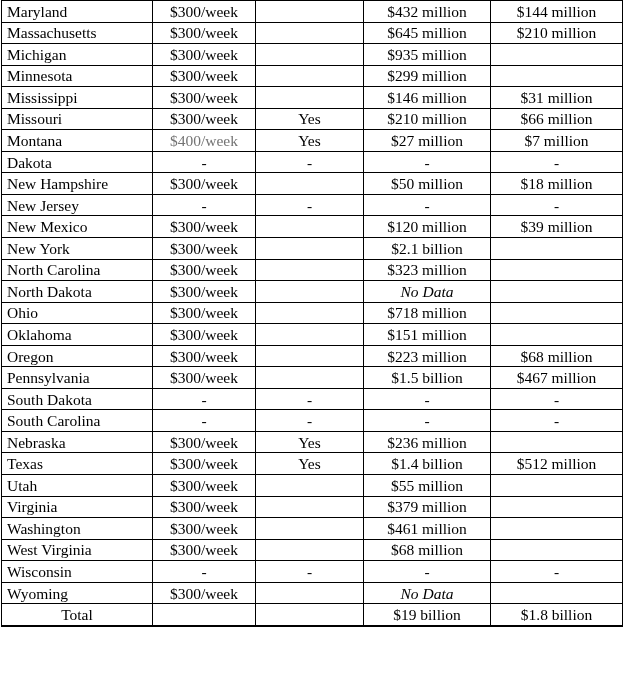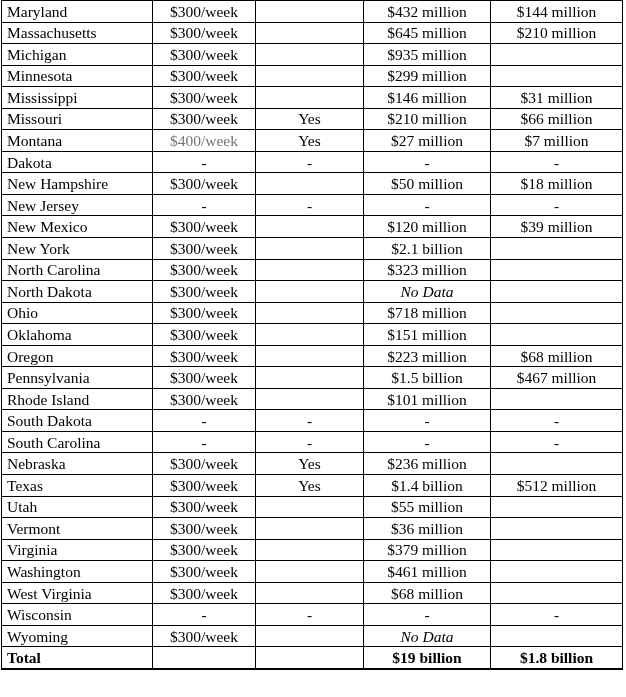--- a/index.html
+++ b/index.html
@@ -40,21 +40,22 @@
     text-align: left;
     padding-left: 7px;
   }
   td.center {
     text-align: center;
   }
   td.italic {
     font-style: italic;
   }
   td.bold {
-    font-weight: bold;
+    font-weight: normal;
+    text-align: center;
   }
 </style>
 </head>
 <body>
 
 <div class="page">
   <table class="data-table">
     <colgroup>
       <col style="width:151px">
       <col style="width:103px">
@@ -183,27 +184,20 @@
           <td class="col-4 center">$68 million</td>
         </tr>
         <tr>
           <td class="col-0">Pennsylvania</td>
           <td class="col-1 center">$300/week</td>
           <td class="col-2 center"></td>
           <td class="col-3 center">$1.5 billion</td>
           <td class="col-4 center">$467 million</td>
         </tr>
         <tr>
-          <td class="col-0">Rhode Island</td>
-          <td class="col-1 center">$300/week</td>
-          <td class="col-2 center"></td>
-          <td class="col-3 center">$101 million</td>
-          <td class="col-4 center"></td>
-        </tr>
-        <tr>
           <td class="col-0">South Dakota</td>
           <td class="col-1 center">-</td>
           <td class="col-2 center">-</td>
           <td class="col-3 center">-</td>
           <td class="col-4 center">-</td>
         </tr>
         <tr>
           <td class="col-0">South Carolina</td>
           <td class="col-1 center">-</td>
           <td class="col-2 center">-</td>
@@ -222,27 +216,20 @@
           <td class="col-1 center">$300/week</td>
           <td class="col-2 center">Yes</td>
           <td class="col-3 center">$1.4 billion</td>
           <td class="col-4 center">$512 million</td>
         </tr>
         <tr>
           <td class="col-0">Utah</td>
           <td class="col-1 center">$300/week</td>
           <td class="col-2 center"></td>
           <td class="col-3 center">$55 million</td>
-          <td class="col-4 center"></td>
-        </tr>
-        <tr>
-          <td class="col-0">Vermont</td>
-          <td class="col-1 center">$300/week</td>
-          <td class="col-2 center"></td>
-          <td class="col-3 center">$36 million</td>
           <td class="col-4 center"></td>
         </tr>
         <tr>
           <td class="col-0">Virginia</td>
           <td class="col-1 center">$300/week</td>
           <td class="col-2 center"></td>
           <td class="col-3 center">$379 million</td>
           <td class="col-4 center"></td>
         </tr>
         <tr>

